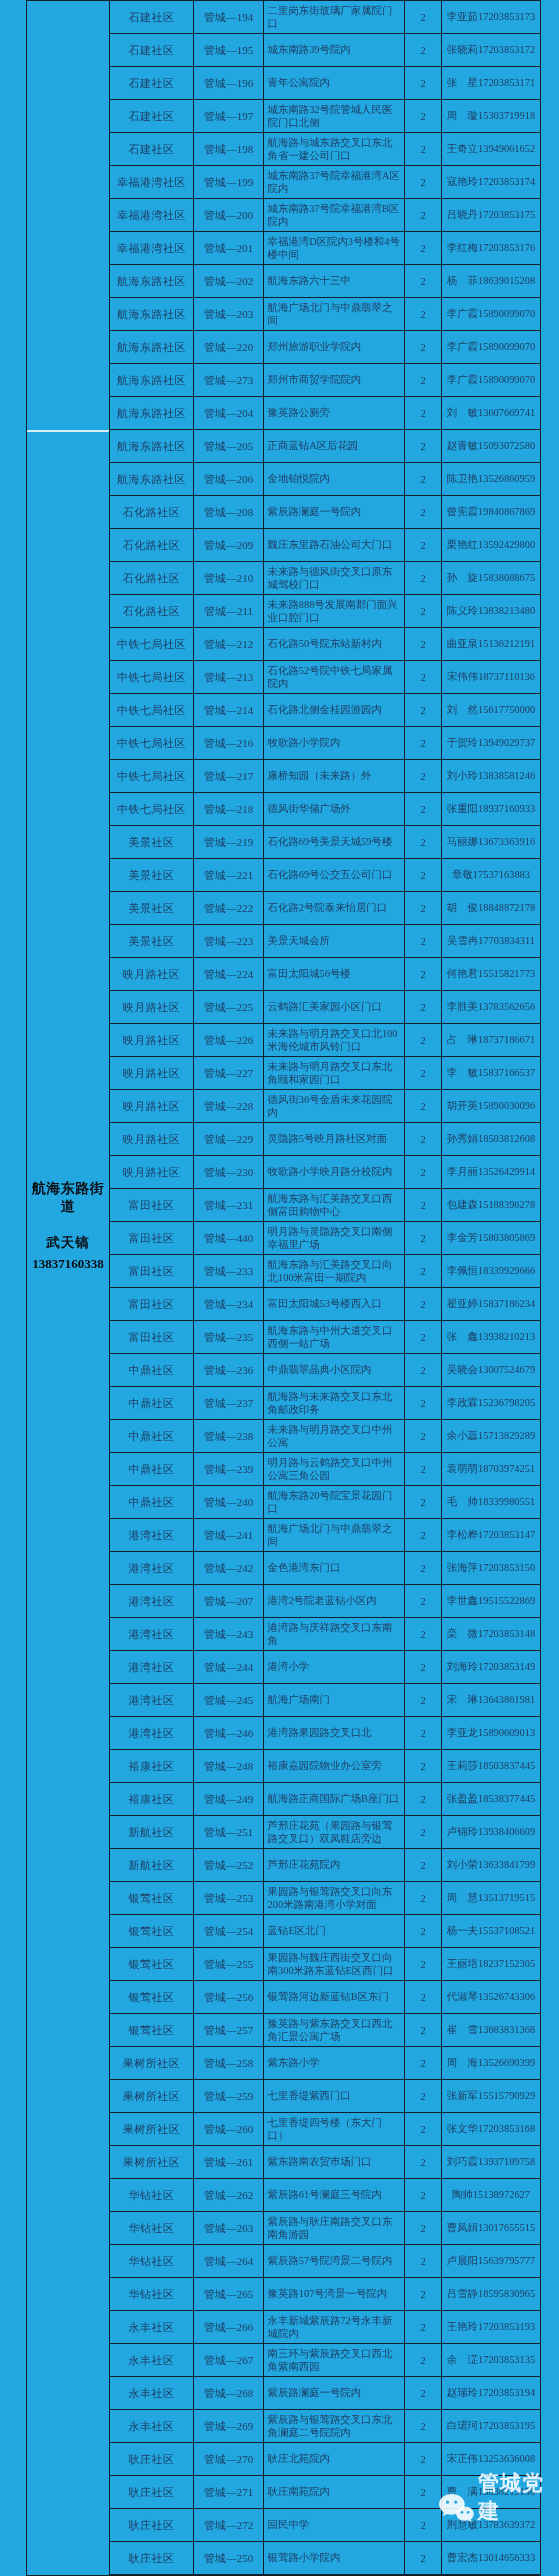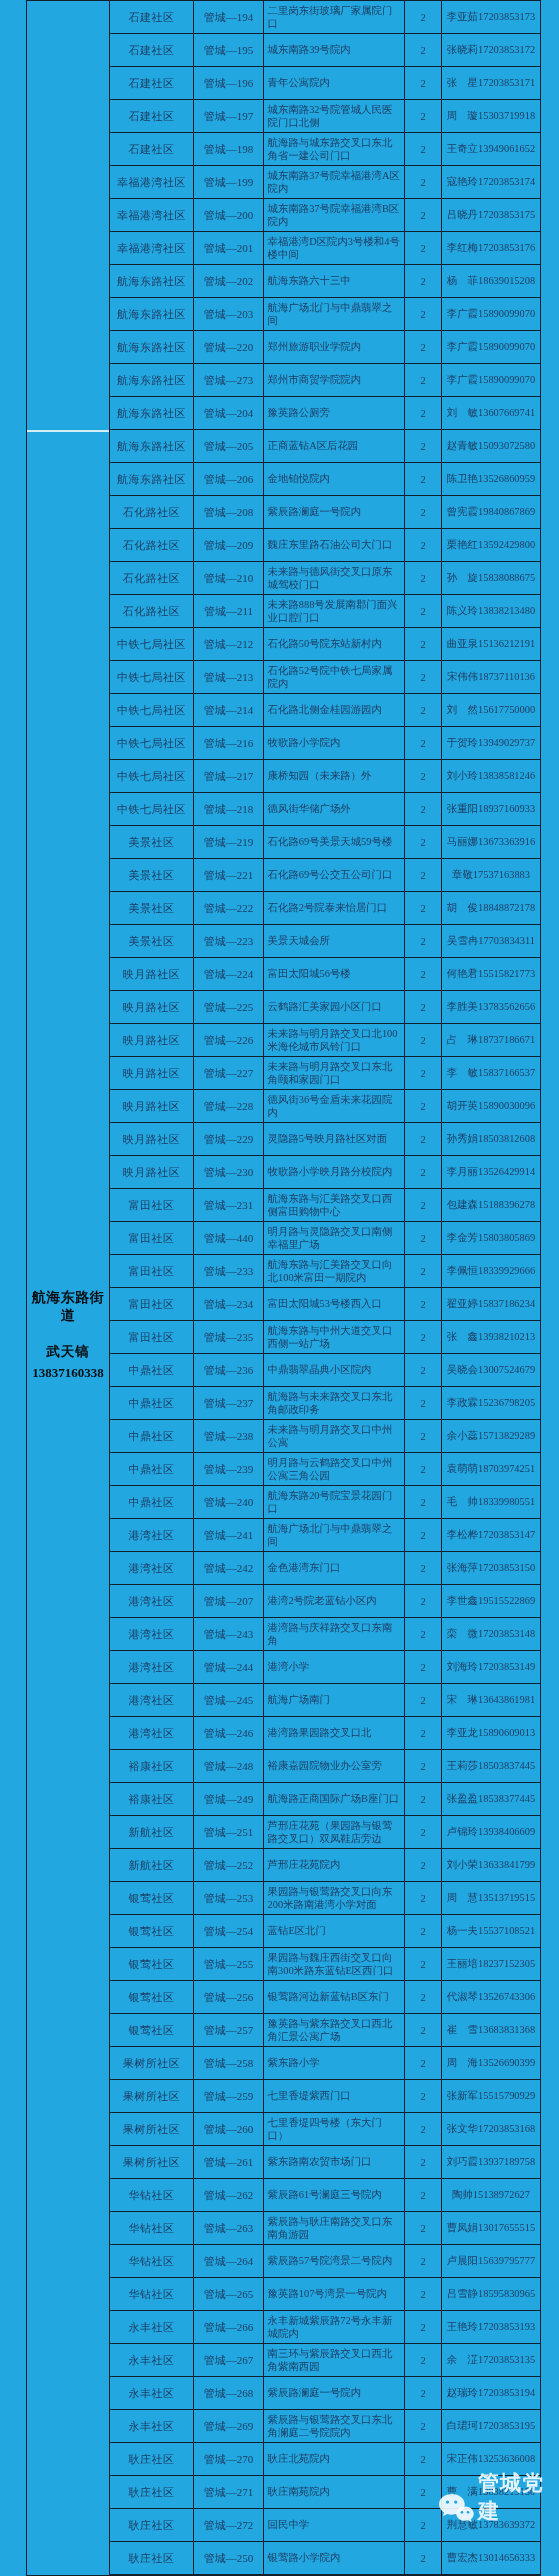--- a/index.html
+++ b/index.html
@@ -18,21 +18,21 @@
     display:flex;
     background:#23a7e0;
   }
   .street-col{
     position:relative;
     flex:0 0 83px;width:83px;
     box-sizing:border-box;
     border-right:1.6px solid #12202e;
   }
   .street-label{
-    position:absolute;top:1288px;left:0;width:100%;
+    position:absolute;top:1179px;left:0;width:100%;
     text-align:center;
     color:#0a0e13;font-weight:bold;
   }
   .street-name{font-size:14px;letter-spacing:0.5px;margin-bottom:17.6px;}
   .street-leader{font-size:13.5px;letter-spacing:1px;margin-bottom:4.1px;font-family:Liberation Mono, monospace;}
   .street-phone{font-size:13px;}
   .street-divider{
     position:absolute;left:0;top:429px;width:100%;height:1.6px;
     background:rgba(255,255,255,0.8);
   }

